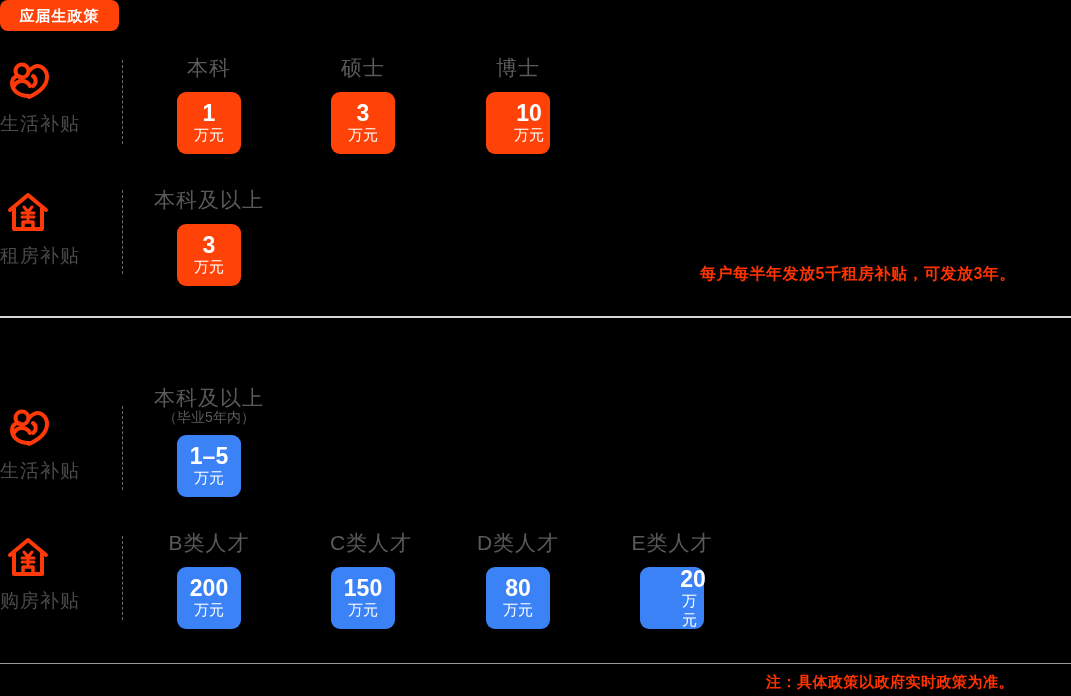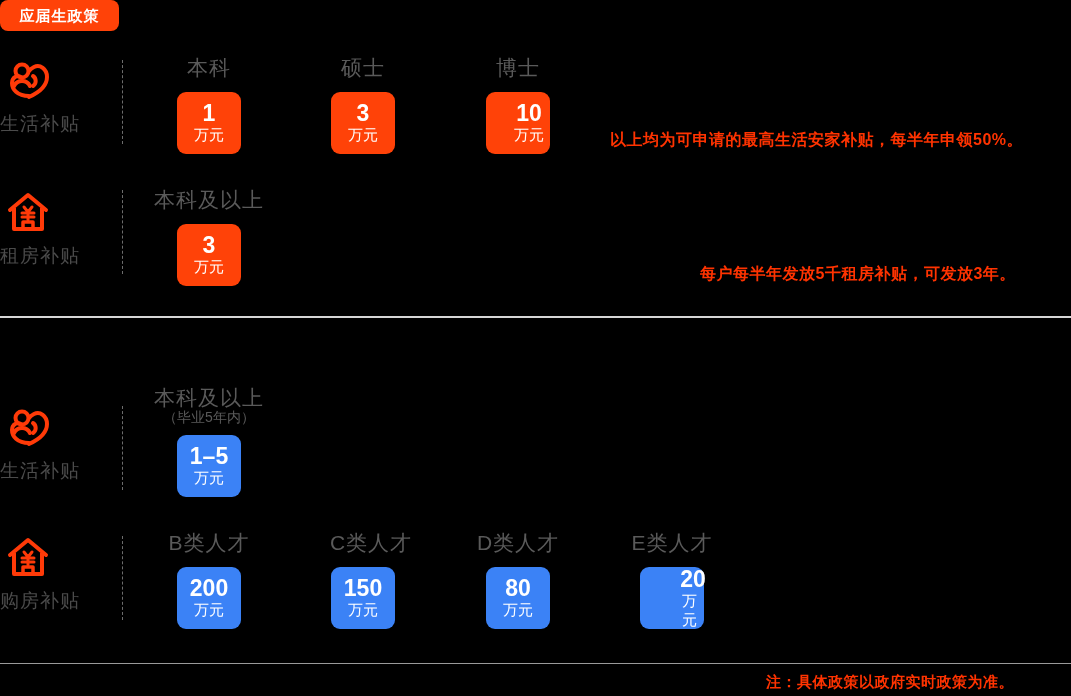--- a/index.html
+++ b/index.html
@@ -118,21 +118,20 @@
   </div>
 
   <div class="col" style="left:486px; top:56px;">
     <div class="head" style="top:0;">博士</div>
     <div class="card o1" style="top:36px;padding-left:22px;">
       <span class="big">10</span>
       <span class="unit">万元</span>
     </div>
   </div>
 
-  <div class="note" style="left:610px; top:132px;">以上均为可申请的最高生活安家补贴，每半年申领50%。</div>
 
   <div class="rowlabel" style="top:188px;">
     <svg class="ic" viewBox="0 0 56 48">
       <path d="M10 22 L28 7 L46 22" fill="none" stroke="#FF3A08" stroke-width="4" stroke-linejoin="round" stroke-linecap="round"></path>
       <path d="M14 20 L14 41 L42 41 L42 20" fill="none" stroke="#FF3A08" stroke-width="4" stroke-linejoin="round"></path>
       <path d="M24 19 L28 24 L32 19 M22 25 H34 M22 29 H34 M28 24 V32" fill="none" stroke="#FF3A08" stroke-width="3" stroke-linecap="round"></path>
       <path d="M23 41 L23 34 L33 34 L33 41" fill="none" stroke="#FF3A08" stroke-width="3.5" stroke-linejoin="round"></path>
     </svg>
     <span class="txt">租房补贴</span>
   </div>

